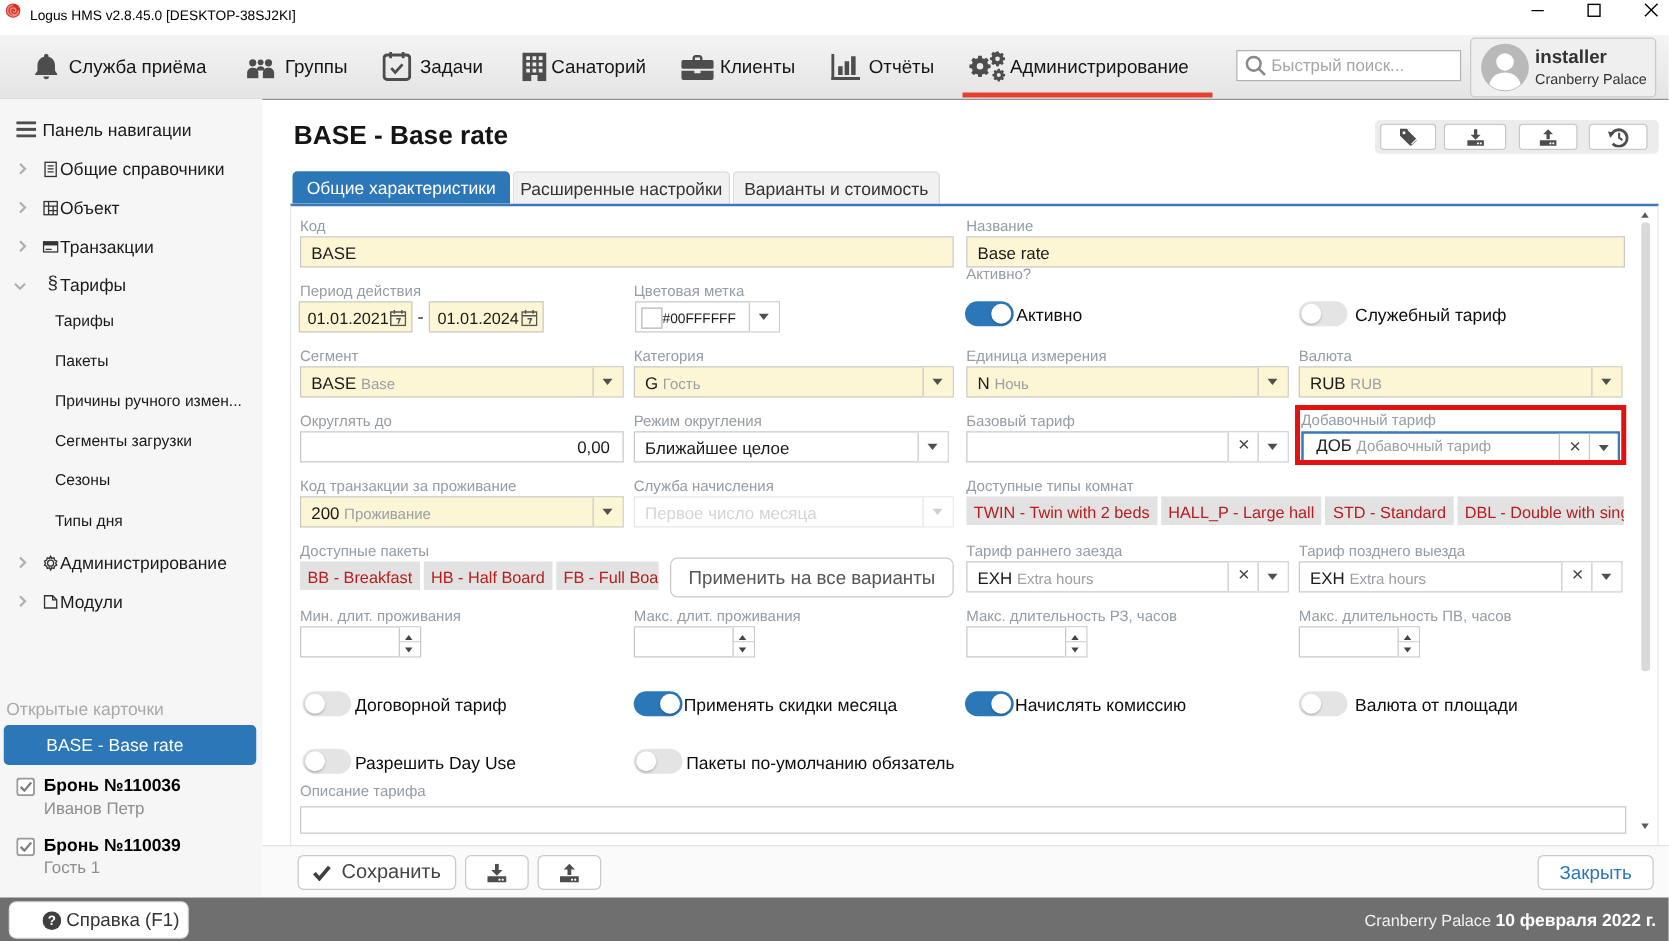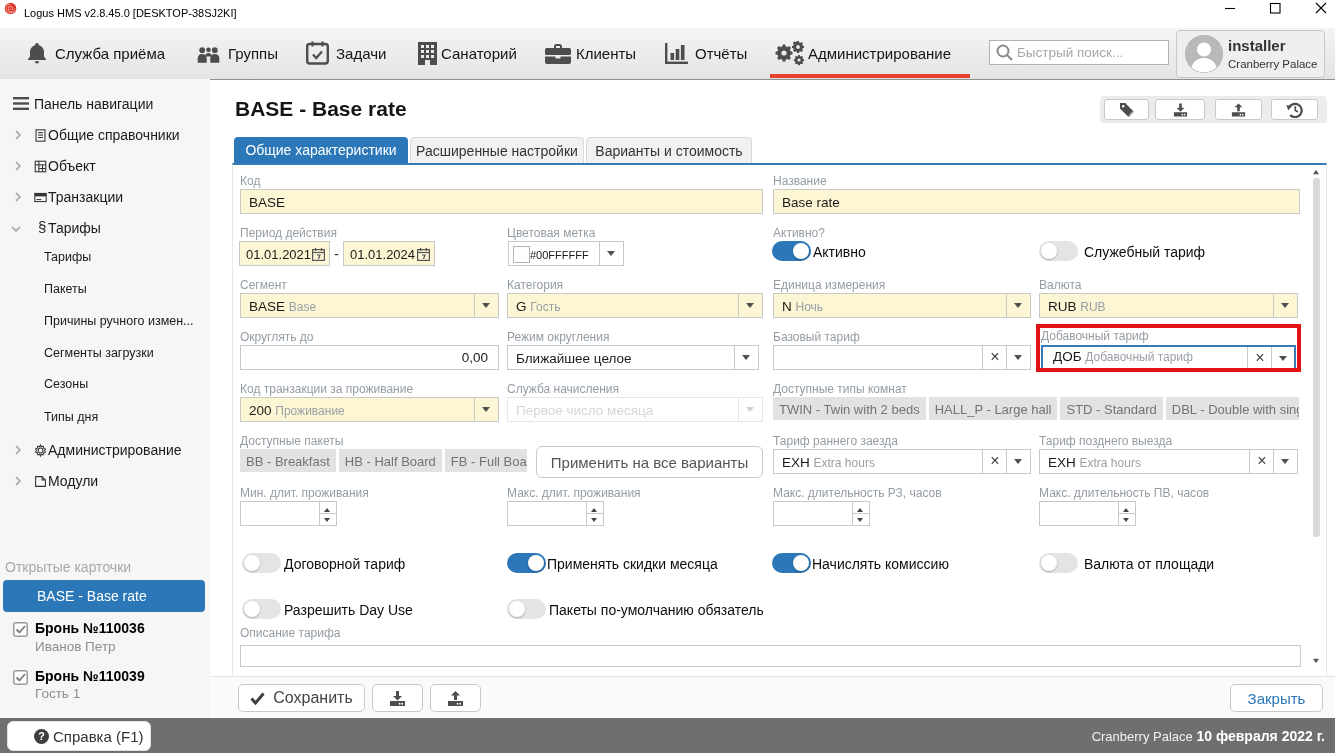--- a/index.html
+++ b/index.html
@@ -47,21 +47,21 @@
 .inp .t{position:absolute;left:8px;top:5px}
 .inp .sub{font-size:12px;color:#9aa0a6}
 .wht{background:#fff}
 .dis{border-color:#e6e6e6}
 .dd{position:absolute;right:0;top:0;bottom:0;width:23px;border-left:1px solid #c9c9c9;background:inherit}
 .dd:after{content:"";position:absolute;left:7px;top:9px;border:4px solid transparent;border-top:5px solid #4f4f4f}
 .dd.lite{border-left-color:#e6e6e6}
 .dd.lite:after{border-top-color:#d0d0d0}
 .clr{position:absolute;right:23px;top:0;bottom:0;width:24px;border-left:1px solid #c9c9c9;background:inherit;color:#444;font-size:16px;text-align:center;line-height:22px}
 .chiprow{position:absolute;height:25px;overflow:hidden;white-space:nowrap;font-size:13px}
-.chip{display:inline-block;background:#e2e2e2;color:#737373;padding:4px 6px 0;margin-right:3px;height:23px;line-height:17px;box-sizing:border-box}
+.chip{display:inline-block;background:#e2e2e2;color:#b91c1c;padding:4px 6px 0;margin-right:3px;height:23px;line-height:17px;box-sizing:border-box}
 .spin{position:absolute;width:97px;height:25px;box-sizing:border-box;border:1px solid #c9c9c9;background:#fff}
 .spin .up,.spin .dn{position:absolute;right:0;width:16px;height:11px;border-left:1px solid #c9c9c9;background:#fff}
 .spin .up{top:0;border-bottom:1px solid #c9c9c9}
 .spin .dn{bottom:0}
 .spin .up:after{content:"";position:absolute;left:4px;top:3px;border:3px solid transparent;border-bottom:4px solid #444}
 .spin .dn:after{content:"";position:absolute;left:4px;top:4px;border:3px solid transparent;border-top:4px solid #444}
 .tg{position:absolute;width:39px;height:20px;border-radius:10px;background:#e4e4e4}
 .tg.on{background:#2b77b8}
 .tg:after{content:"";position:absolute;left:2px;top:2px;width:16px;height:16px;border-radius:50%;background:#fff;box-shadow:0 1px 2px rgba(0,0,0,.25)}
 .tg.on:after{left:auto;right:2px}
@@ -331,21 +331,21 @@
         <line x1="0.6" y1="4.5" x2="12.4" y2="4.5"></line>
         <path d="M5 7h3l-1.5 4"></path>
  </svg>
     </div>
 <div class="lbl" style="left:507px;top:226px">Цветовая метка</div>
 <div class="inp wht" style="left:508px;top:241px;width:116px">
  <span class="a" style="left:4px;top:4px;width:15px;height:15px;border:1px solid #b5b5b5;background:#fff"></span>
  <span class="t" style="left:21px;top:7px;font-size:11px">#00FFFFFF</span>
       <span class="dd"></span>
     </div>
-<div class="lbl" style="left:773px;top:226px">Активно?</div>
+<div class="lbl" style="left:773px;top:212px">Активно?</div>
 <div class="tg on" style="left:772px;top:241px"></div>
 <div class="tglbl" style="left:813px;top:244px">Активно</div>
 <div class="tg" style="left:1039px;top:241px"></div>
 <div class="tglbl" style="left:1084px;top:244px">Служебный тариф</div>
 
 <div class="lbl" style="left:240px;top:278px">Сегмент</div>
 <div class="inp" style="left:240px;top:293px;width:259px">
       <span class="t">BASE <span class="sub">Base</span></span>
       <span class="dd"></span>
     </div>

